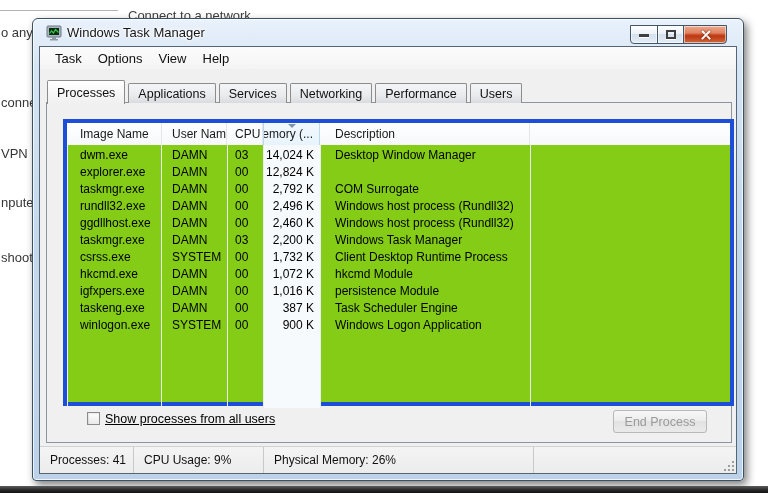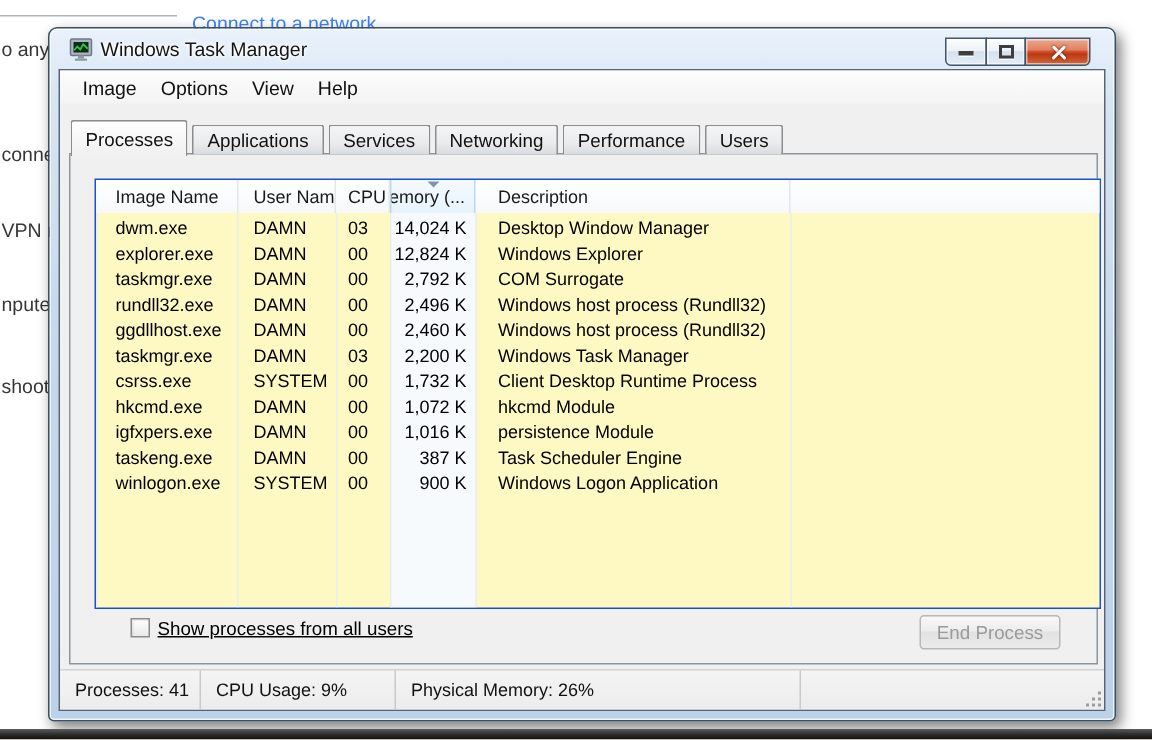--- a/index.html
+++ b/index.html
@@ -8,21 +8,21 @@
     position: relative;
     background: #ffffff;
     font-family: "Liberation Sans", sans-serif;
     overflow: hidden;
   }
 
   
   .bg-rule { position:absolute; left:0; top:10px; width:118px; height:1px; background:#b3b3b3; }
   .bg-link {
     position:absolute; left:128px; top:8px; font-size:13px;
-    color:#3b82f6; text-decoration:underline; cursor:pointer;
+    color:#404040; text-decoration:underline; cursor:pointer;
   }
   .bg-frags span {
     position:absolute; left:1px; width:33px; overflow:hidden; white-space:nowrap;
     font-size:13px; color:#373737;
   }
   .bg-frags span:nth-child(1){ top:25px; }
   .bg-frags span:nth-child(2){ top:95px; }
   .bg-frags span:nth-child(3){ top:146px; }
   .bg-frags span:nth-child(4){ top:195px; }
   .bg-frags span:nth-child(5){ top:250px; }
@@ -97,21 +97,21 @@
   }
 
   .tabpanel {
     position:absolute; left:6px; right:4px; top:55px; height:341px;
     border:1px solid #8d959c; background:#f0f0f0; z-index:2;
   }
 
   
   .proc-table {
     position:absolute; left:16px; top:16px; width:671px; height:287px;
-    border:1px solid #1d4ed8; background:#fef9c3; font-size:12px; color:#000;
+    border:4px solid #1d4ed8; background:#84cc16; font-size:12px; color:#000;
   }
   .thead { display:flex; height:22px; background:linear-gradient(#ffffff,#f6f8fa); }
   .hcell {
     position:relative; display:flex; align-items:center; height:22px;
     border-right:1px solid #e2e7eb; white-space:nowrap; overflow:hidden;
     font-size:12px; color:#1a1a1a; cursor:default;
   }
   .hcell.sorted {
     background:linear-gradient(#f3fafe,#e7f3fc);
     border-left:1px solid #bcd9ec; border-right:1px solid #bcd9ec;
@@ -214,21 +214,21 @@
           <i></i>
           <i></i>
         </div>
     </div>
   </div>
 
   <div class="client">
 
     <div class="menubar">
 
-        <span class="menu-item">Image</span>
+        <span class="menu-item">Task</span>
 
         <span class="menu-item">Options</span>
 
         <span class="menu-item">View</span>
 
         <span class="menu-item">Help</span>
 
     </div>
 
     <div class="tabstrip">
@@ -277,21 +277,20 @@
                 <span class="pcell col-cpu">03</span>
                 <span class="pcell col-mem">14,024 K</span>
                 <span class="pcell col-desc">Desktop Window Manager</span>
               </div>
 
               <div class="prow">
                 <span class="pcell col-name">explorer.exe</span>
                 <span class="pcell col-user">DAMN</span>
                 <span class="pcell col-cpu">00</span>
                 <span class="pcell col-mem">12,824 K</span>
-                <span class="pcell col-desc">Windows Explorer</span>
               </div>
 
               <div class="prow">
                 <span class="pcell col-name">taskmgr.exe</span>
                 <span class="pcell col-user">DAMN</span>
                 <span class="pcell col-cpu">00</span>
                 <span class="pcell col-mem">2,792 K</span>
                 <span class="pcell col-desc">COM Surrogate</span>
               </div>
 

